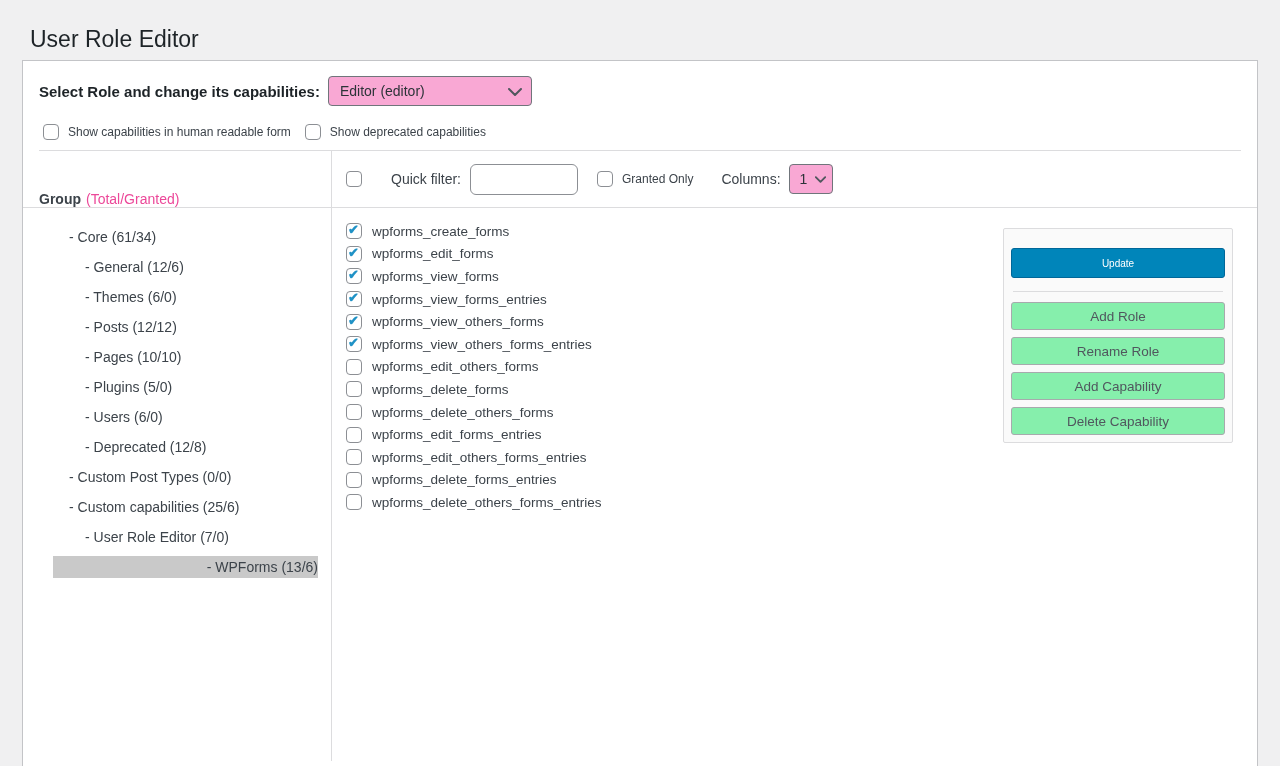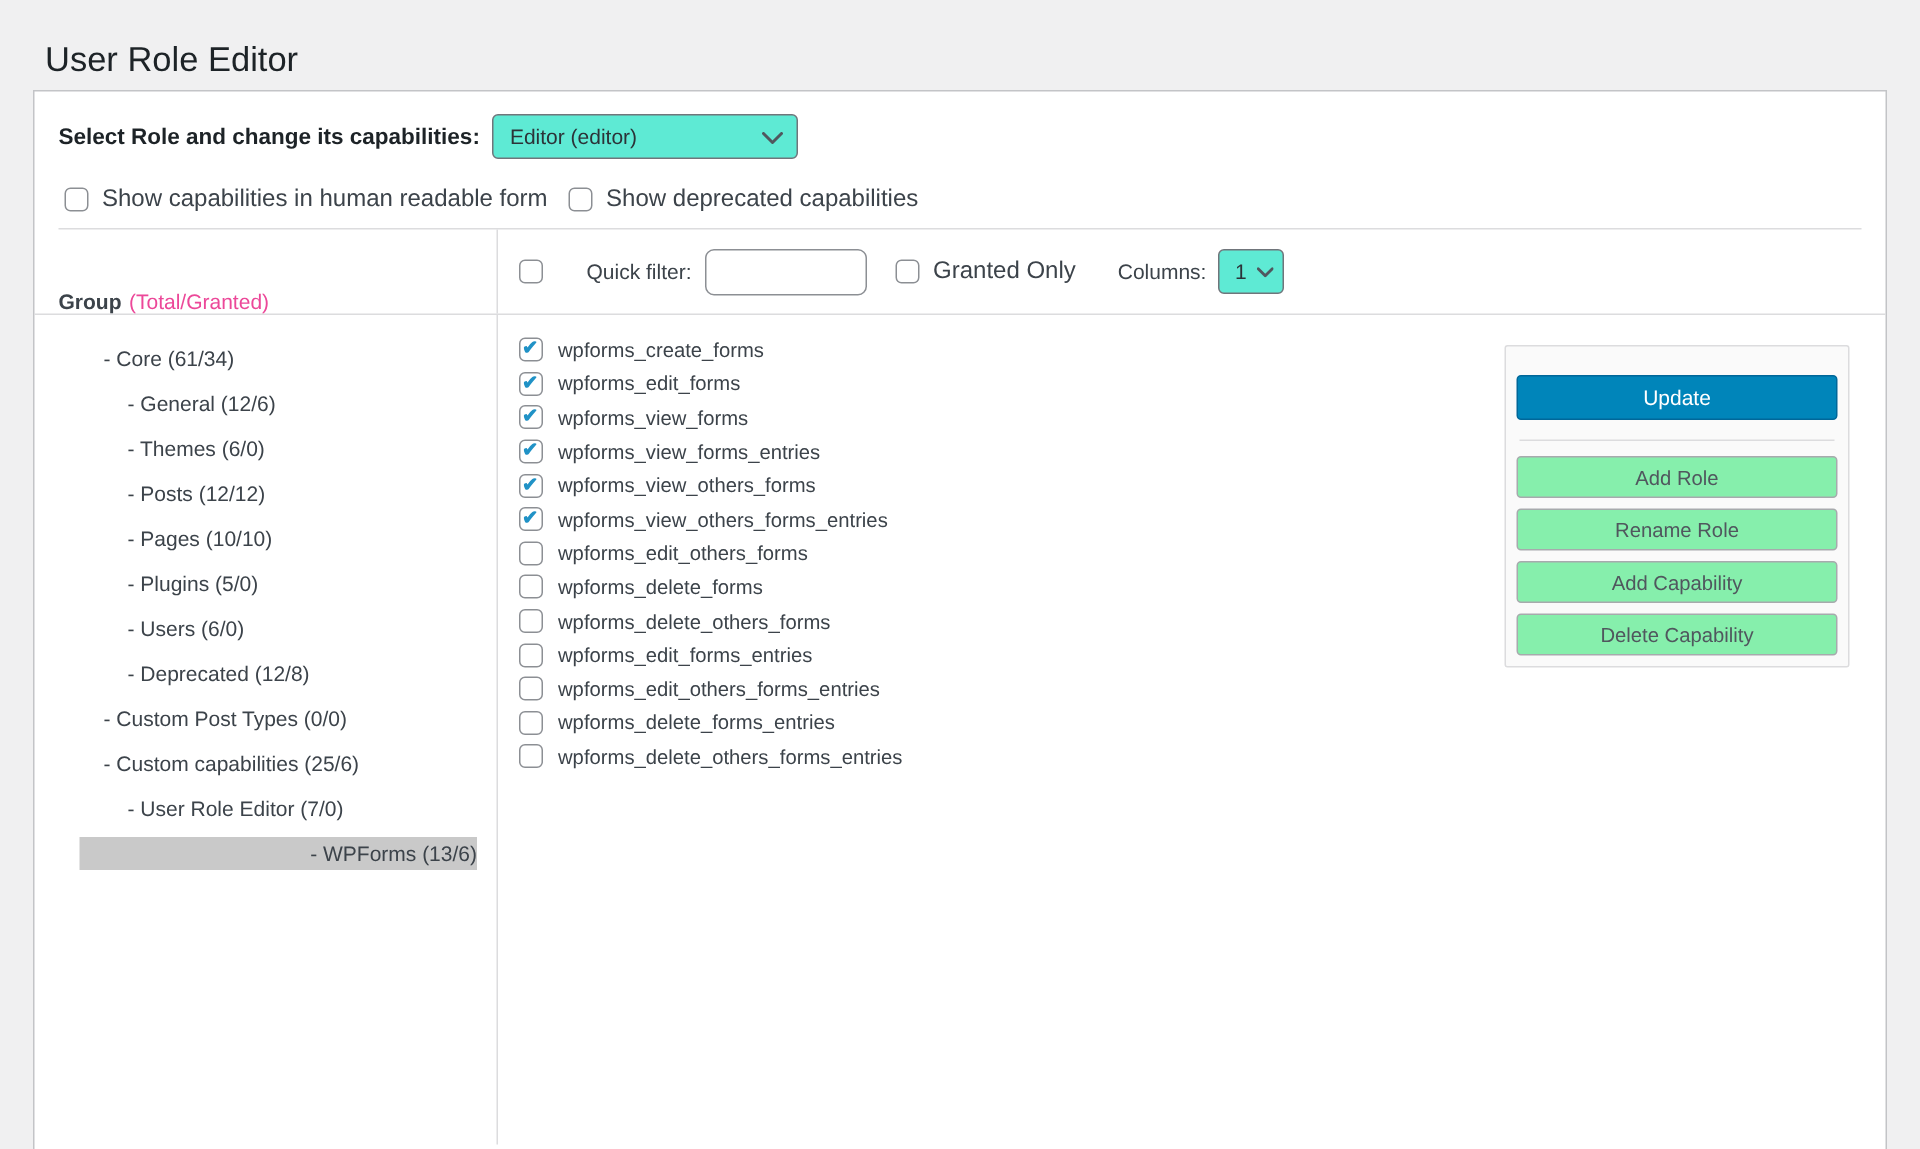--- a/index.html
+++ b/index.html
@@ -29,42 +29,42 @@
     border:1px solid #c3c4c7;
   }
   
   .role-row{
     display:flex;align-items:center;
     padding:15px 16px 0;gap:8px;
   }
   .role-label{font-size:15px;font-weight:bold;color:#1d2327;}
   .select-wrap{position:relative;display:inline-flex;align-items:center;}
   .select-box{
-    height:30px;background:#5eead4;border:1px solid #70757b;border-radius:4px;
+    height:30px;background:#f9a8d4;border:1px solid #70757b;border-radius:4px;
     display:inline-flex;align-items:center;
     padding:0 28px 0 11px;font-size:14px;color:#2c3338;cursor:pointer;
   }
   .role-select{width:204px;}
   .select-box .chev{position:absolute;right:10px;top:50%;margin-top:-3px;}
   
   .toggle-row{
     display:flex;align-items:center;
     margin-top:18px;padding:0 16px 0 20px;
   }
   .cb{
     display:inline-block;width:16px;height:16px;flex:0 0 16px;
     background:#fff;border:1px solid #8c8f94;border-radius:4px;
     position:relative;cursor:pointer;
   }
   .cb.checked::after{
     content:"\2714";
     position:absolute;left:1px;top:-2px;
     font-size:13px;font-weight:bold;color:var(--check);
   }
-  .cb-label{margin-left:9px;font-size:16px;color:#3c434a;}
+  .cb-label{margin-left:9px;font-size:12px;color:#3c434a;}
   .toggle-gap{margin-left:14px;}
   .divider{border-top:1px solid #dcdcde;margin:10px 16px 0;}
   
   .filter-header{
     display:flex;height:57px;border-bottom:1px solid #dcdcde;margin-top:0;
   }
   .group-col{
     width:309px;flex:0 0 309px;border-right:1px solid #dcdcde;
     display:flex;align-items:flex-end;padding-left:16px;
   }
@@ -100,21 +100,21 @@
     position:absolute;top:20px;right:24px;width:230px;
     background:#fafafa;border:1px solid #dcdcde;border-radius:2px;
     padding:19px 7px 0;
   }
   .btn{
     display:block;width:100%;font-family:inherit;cursor:pointer;
     border-radius:3px;text-align:center;
   }
   .btn-primary{
     height:30px;background:var(--primary);border:1px solid var(--primary-border);
-    color:#fff;font-size:14px;
+    color:#fff;font-size:10px;
   }
   .actions-divider{border-top:1px solid #dcdcde;margin:13px 2px 10px;}
   .btn-secondary{
     height:28px;background:#86efac;border:1px solid #a7aaad;
     color:#50575e;font-size:13.5px;margin-bottom:7px;
   }
   .chev svg{display:block;}
 </style>
 </head>
 <body>

